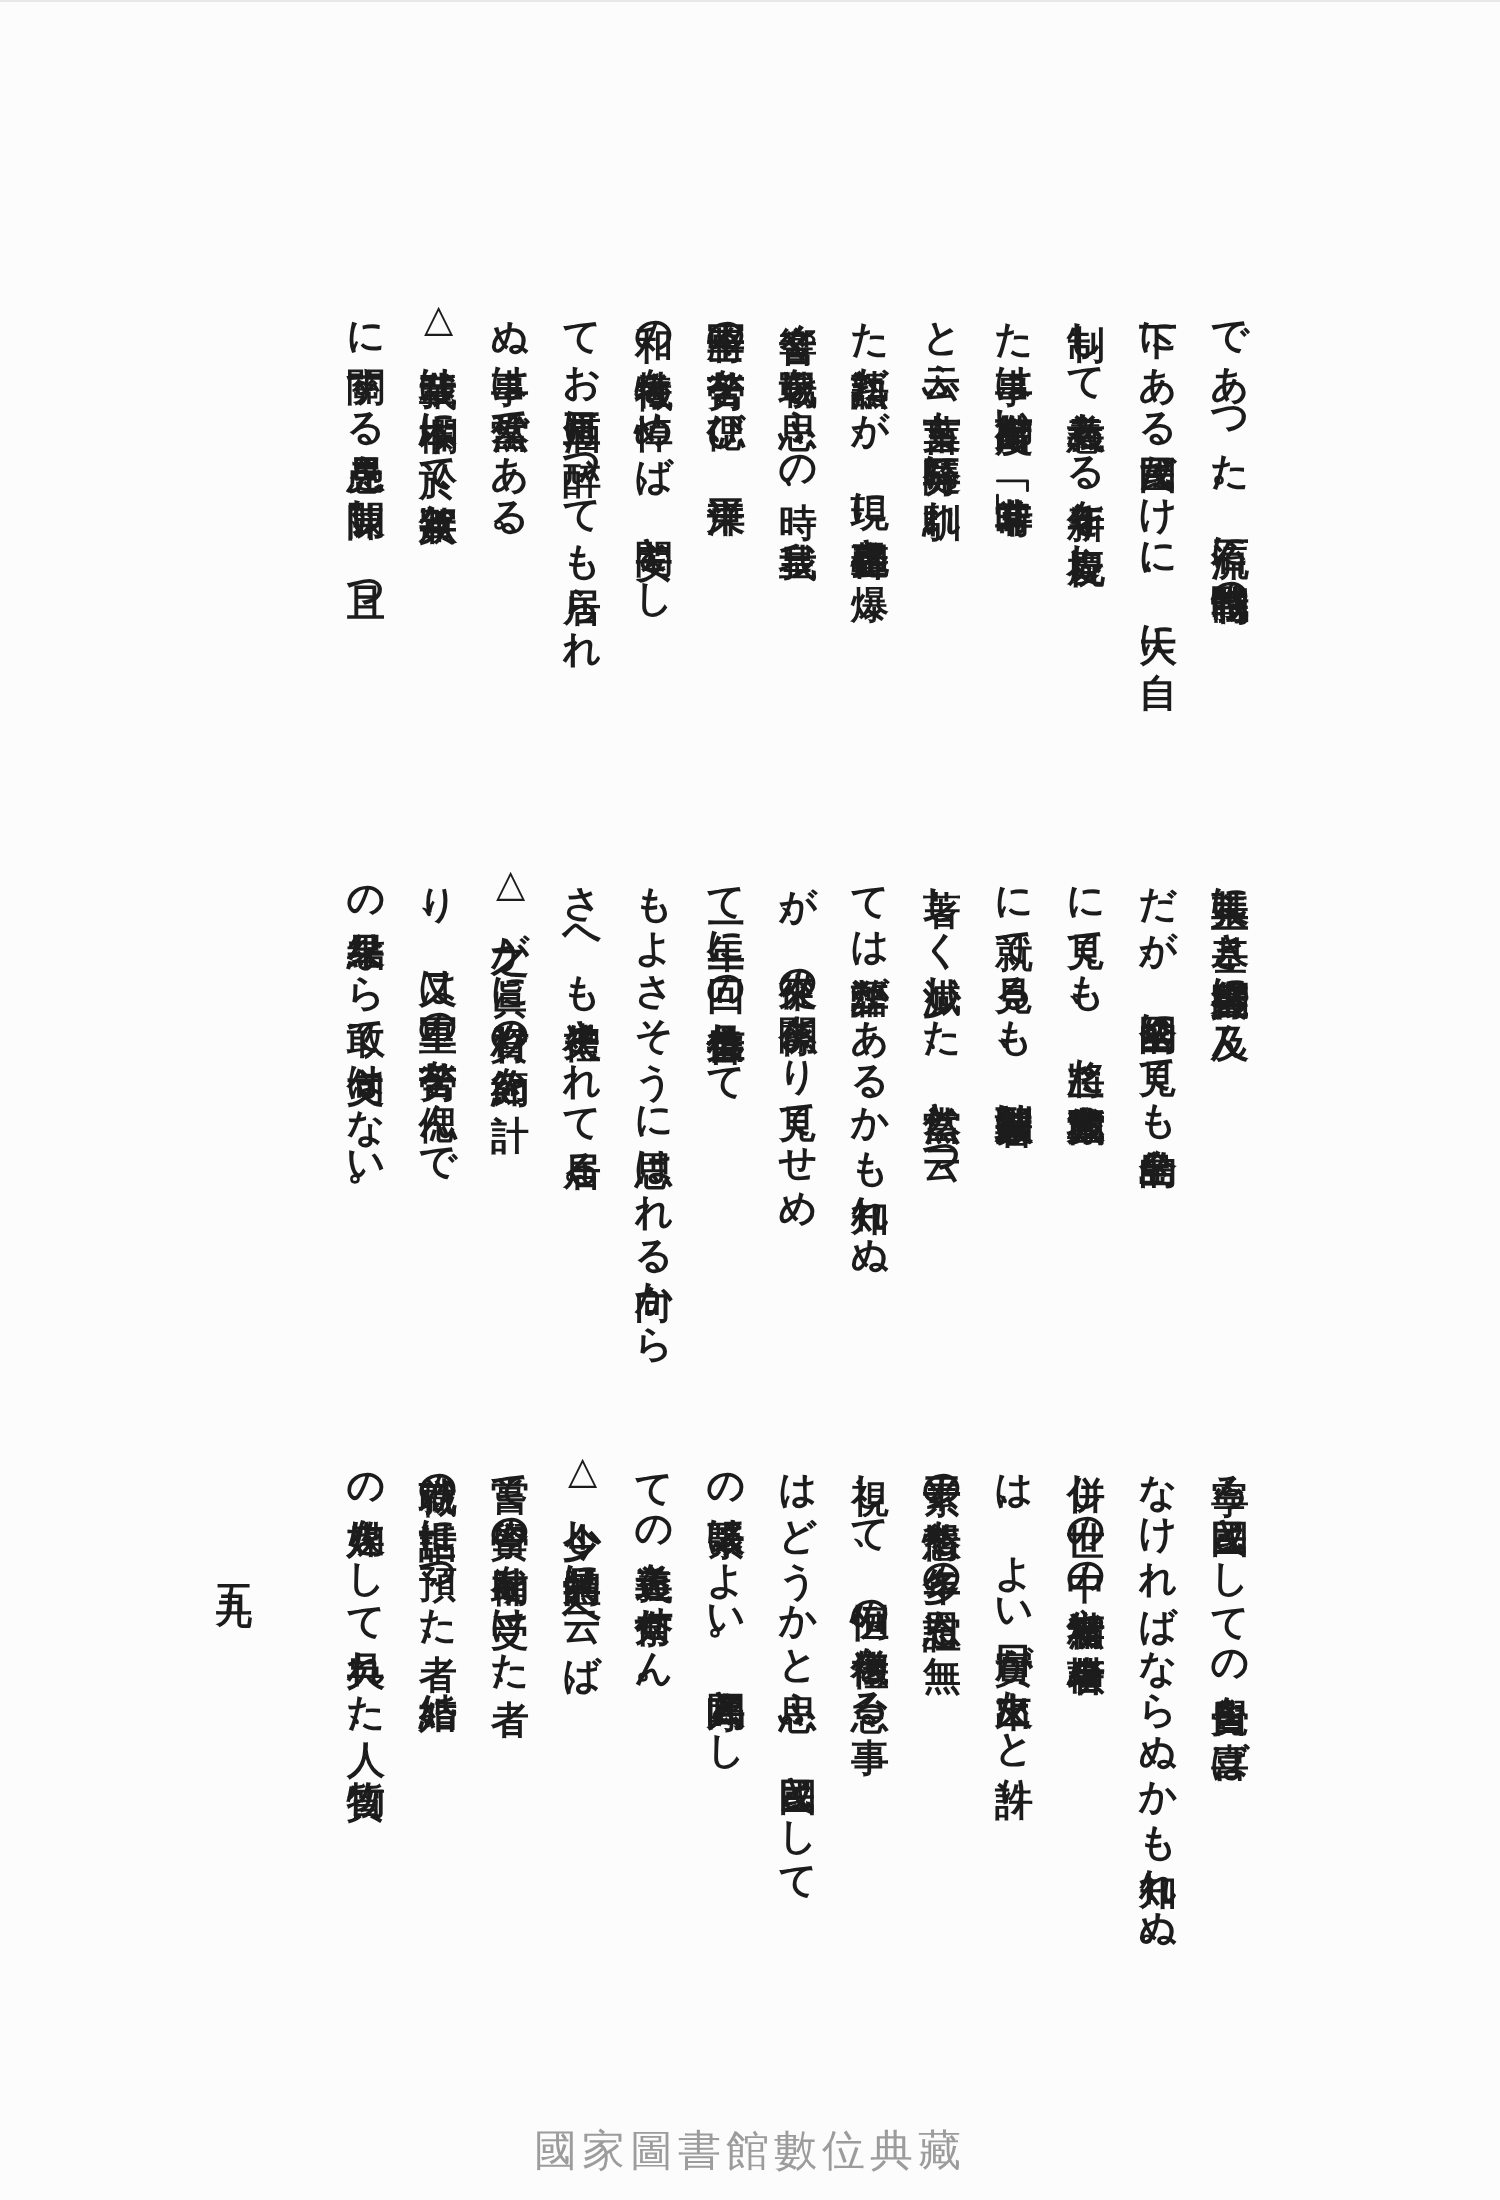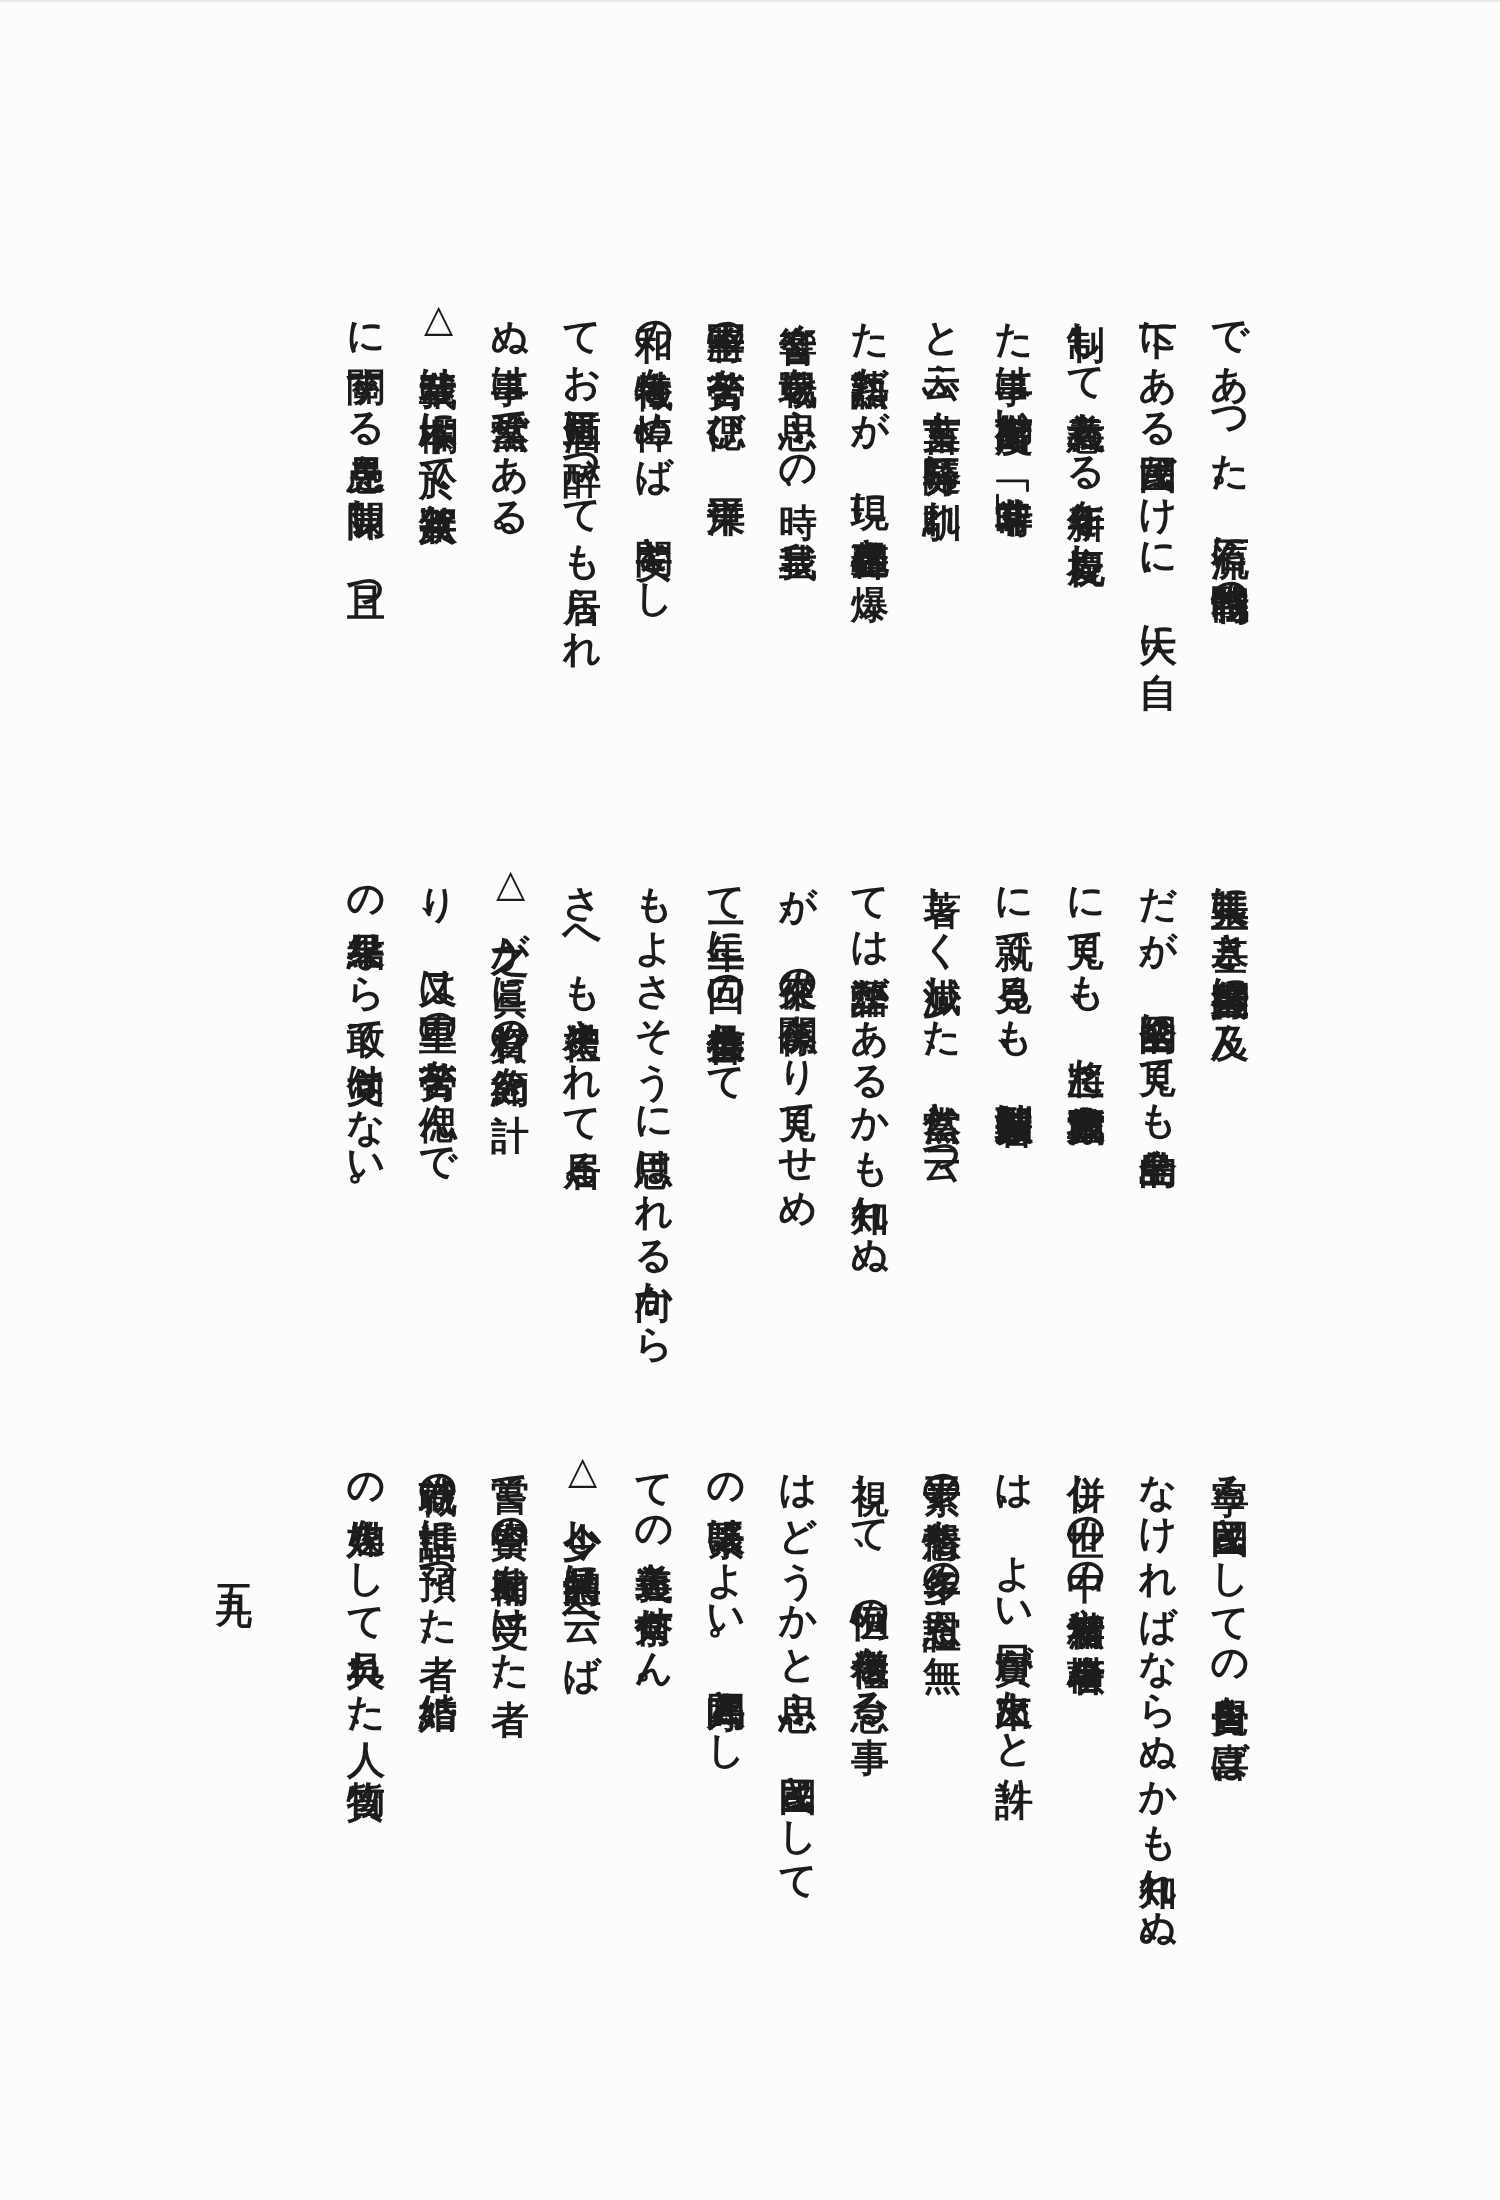--- a/index.html
+++ b/index.html
@@ -133,14 +133,15 @@
     <div class="col">の緊張はよい。鳴呼人間とし</div>
     <div class="col">ての道義を奈何せん。</div>
     <div class="col">△今少し具體的に云へば、</div>
     <div class="col">嘗て學資の補助を受けた者、</div>
     <div class="col">就職の世話に預つた者、結婚</div>
     <div class="col">の媒妁をして吳れた人、物質</div>
   </div>
 
   <div class="page-number">五九</div>
 
+  <div class="caption">國家圖書館數位典藏</div>
 
 </div>
 
 </body></html>

